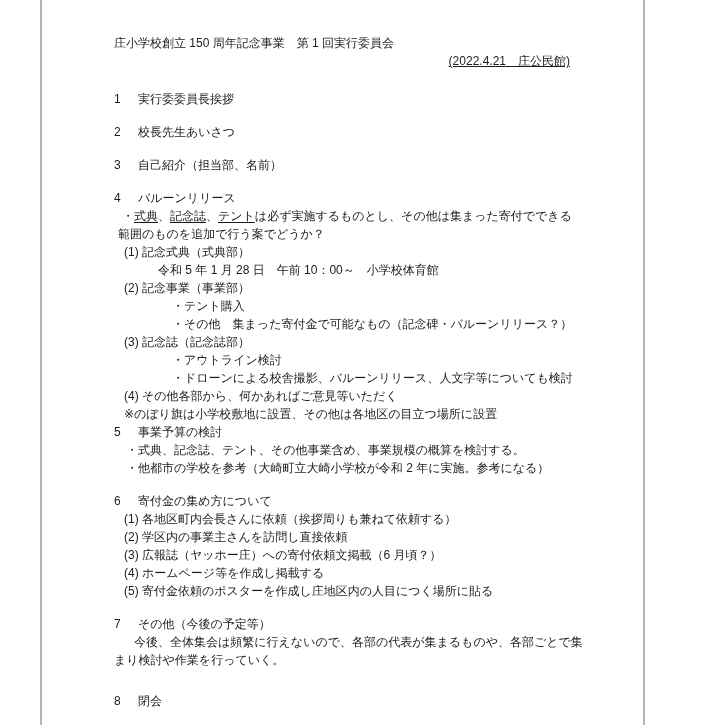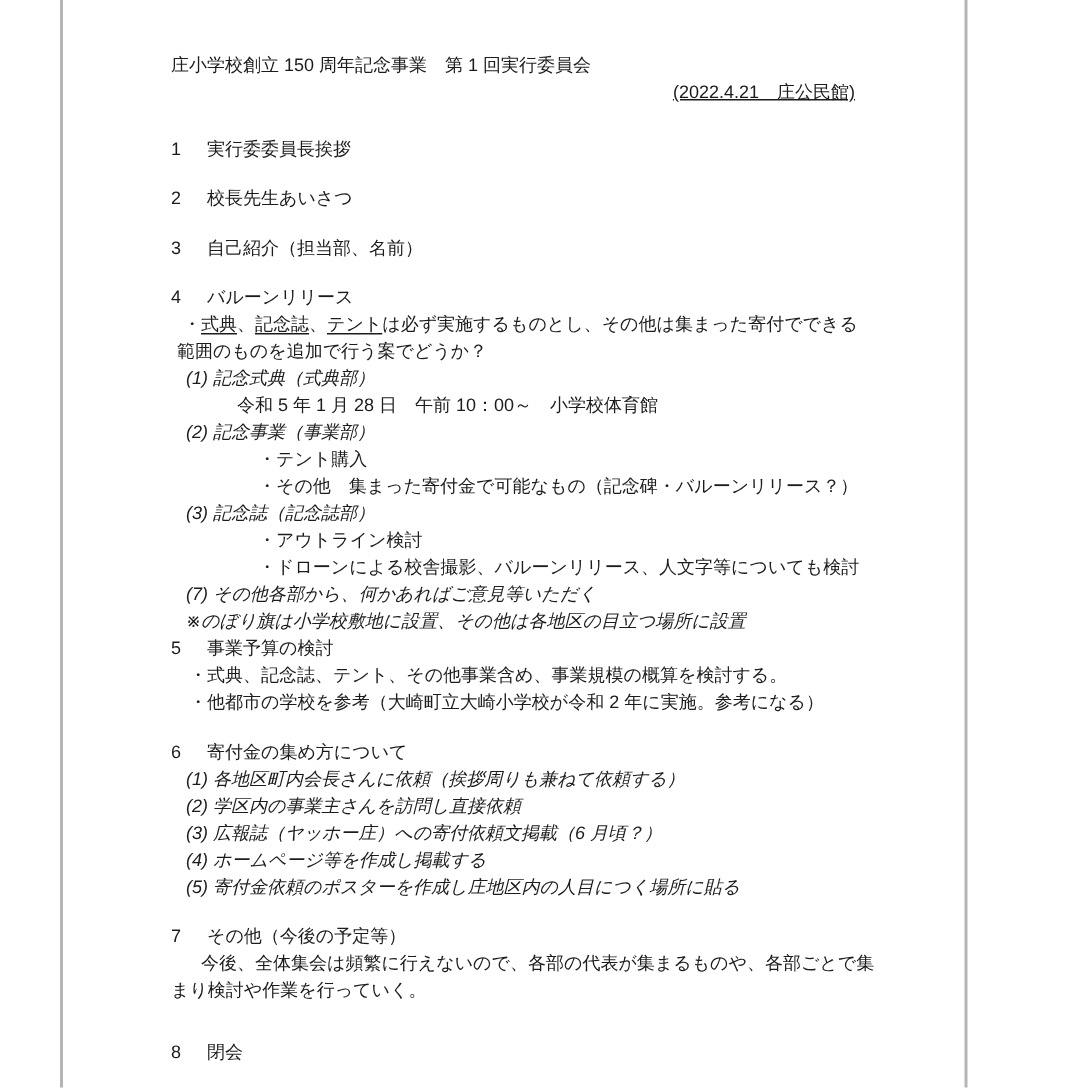--- a/index.html
+++ b/index.html
@@ -17,21 +17,21 @@
   }
   .line{white-space:nowrap;}
   .title{text-align:left;}
   .dateline{text-align:right;padding-right:22px;text-decoration:underline;}
   .num-item .no{display:inline-block;width:24px;}
   .mt-first{margin-top:20px;}
   .mt-item{margin-top:15px;}
   .mt-close{margin-top:23px;}
   .ind-b1{padding-left:8px;}
   .ind-wrap{padding-left:4px;}
-  .ind-paren{padding-left:10px;font-style:italic;}
+  .ind-paren{padding-left:10px;}
   .ind-date{padding-left:44px;}
   .ind-b2{padding-left:58px;}
   .ind-b5{padding-left:12px;}
   .ind-para{padding-left:0;text-indent:20px;}
   .u{text-decoration:underline;text-underline-offset:2px;}
 </style>
 </head>
 <body>
 
 <div class="margin-line left"></div>
@@ -54,21 +54,21 @@
   <div class="line ind-wrap">範囲のものを追加で行う案でどうか？</div>
 
   <div class="line ind-paren">(1) 記念式典（式典部）</div>
   <div class="line ind-date">令和 5 年 1 月 28 日　午前 10：00～　小学校体育館</div>
   <div class="line ind-paren">(2) 記念事業（事業部）</div>
   <div class="line ind-b2">・テント購入</div>
   <div class="line ind-b2">・その他　集まった寄付金で可能なもの（記念碑・バルーンリリース？）</div>
   <div class="line ind-paren">(3) 記念誌（記念誌部）</div>
   <div class="line ind-b2">・アウトライン検討</div>
   <div class="line ind-b2">・ドローンによる校舎撮影、バルーンリリース、人文字等についても検討</div>
-  <div class="line ind-paren">(7) その他各部から、何かあればご意見等いただく</div>
+  <div class="line ind-paren">(4) その他各部から、何かあればご意見等いただく</div>
   <div class="line ind-paren">※のぼり旗は小学校敷地に設置、その他は各地区の目立つ場所に設置</div>
 
   <div class="line num-item"><span class="no">5</span><span>事業予算の検討</span></div>
   <div class="line ind-b5">・式典、記念誌、テント、その他事業含め、事業規模の概算を検討する。</div>
   <div class="line ind-b5">・他都市の学校を参考（大崎町立大崎小学校が令和 2 年に実施。参考になる）</div>
 
   <div class="line num-item mt-item"><span class="no">6</span><span>寄付金の集め方について</span></div>
   <div class="line ind-paren">(1) 各地区町内会長さんに依頼（挨拶周りも兼ねて依頼する）</div>
   <div class="line ind-paren">(2) 学区内の事業主さんを訪問し直接依頼</div>
   <div class="line ind-paren">(3) 広報誌（ヤッホー庄）への寄付依頼文掲載（6 月頃？）</div>

